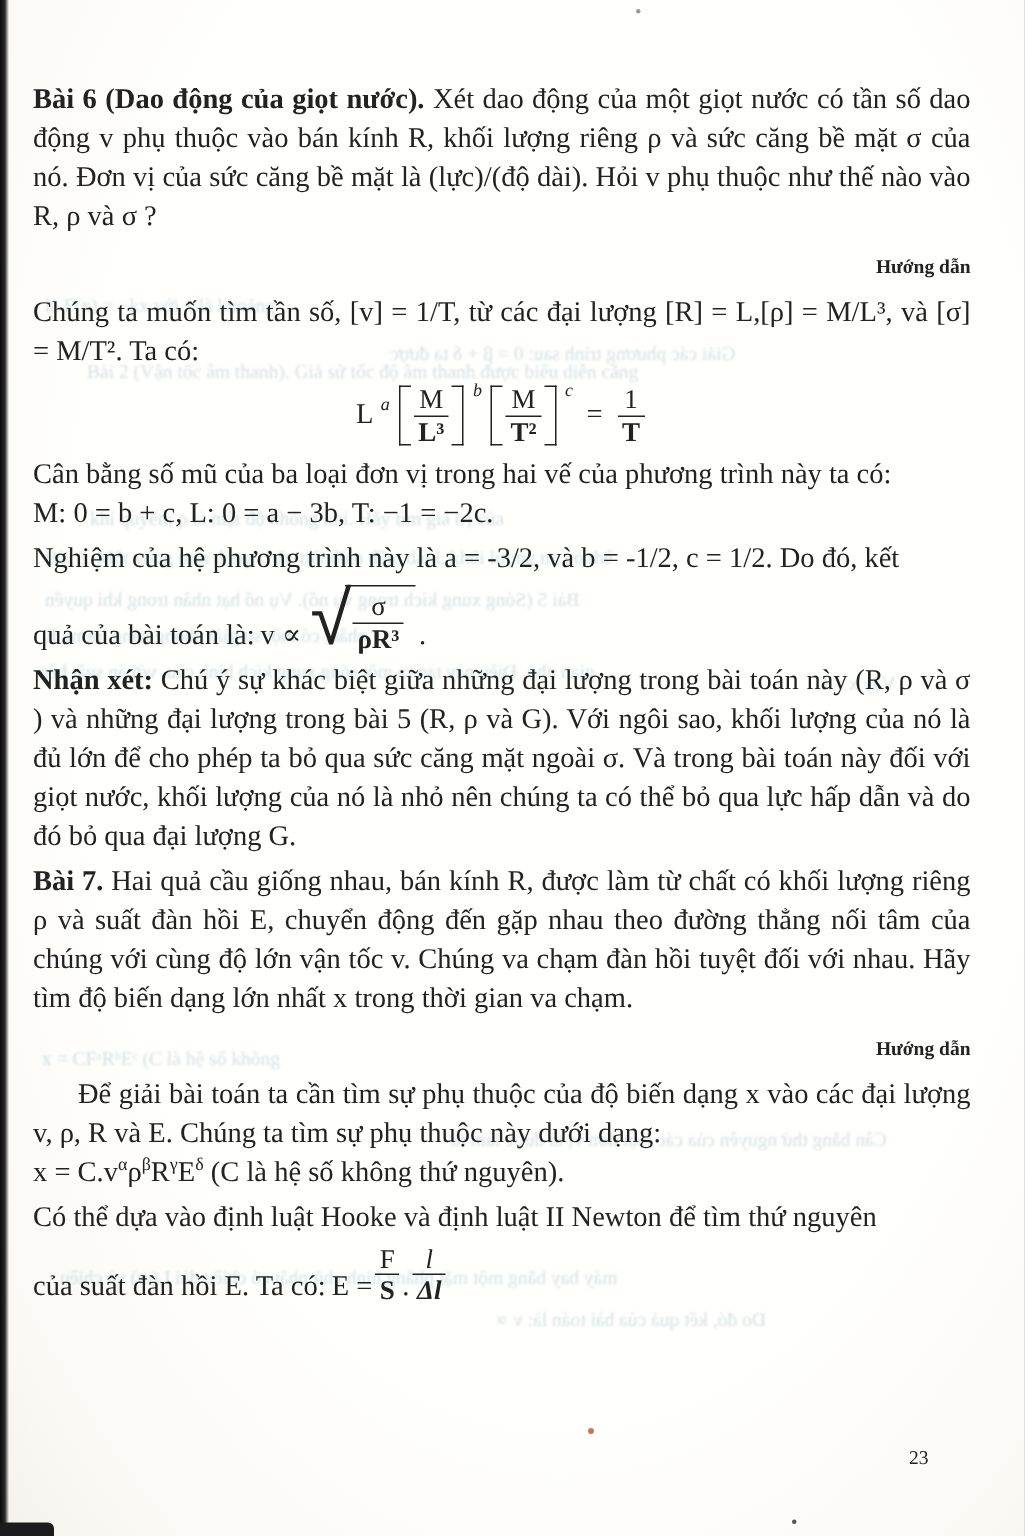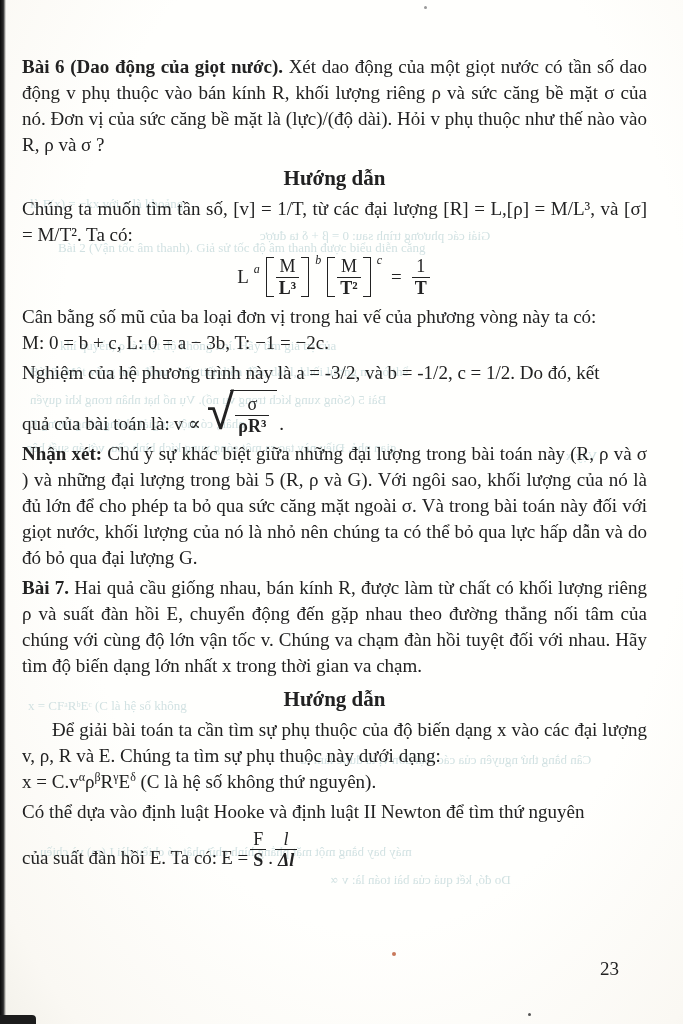--- a/index.html
+++ b/index.html
@@ -28,21 +28,21 @@
   .ghost{position:absolute;white-space:nowrap;color:#b9d2d4;font-size:13px;
     filter:blur(0.7px);opacity:0.65;}
   .ghost.mirror{transform:scaleX(-1);}
 
   
   .text-layer{position:relative;z-index:2;padding:50px 36px 0 22px;
     font-size:19px;line-height:26px;text-align:justify;}
   p{margin:0;}
   .para{margin-top:4px;}
   .bold{font-weight:bold;}
-  .guide-heading{text-align:center;font-weight:bold;font-size:21px;margin:7px 0 5px;}
+  .guide-heading{text-align:right;font-weight:bold;font-size:13px;margin:7px 0 5px;}
   .eq-center{text-align:left;margin:0 0;}
   .indent{text-indent:30px;}
 
   
   .frac{display:inline-flex;flex-direction:column;align-items:center;
     vertical-align:middle;line-height:1.15;font-size:18px;padding:0 2px;}
   .frac .den{border-top:1.6px solid #222;padding:0 3px;font-weight:bold;}
   .frac .num{padding:0 3px;}
 
   
@@ -58,21 +58,21 @@
   
   .sqrt{display:inline-flex;align-items:flex-start;vertical-align:middle;margin:0 2px 0 6px;}
   .sqrt .sign{font-size:50px;line-height:44px;font-weight:200;margin-right:-4px;
     font-family:"DejaVu Sans",sans-serif;color:#222;}
   .sqrt .body{border-top:1.8px solid #222;padding:3px 6px 0 3px;}
   .formula-row{display:flex;align-items:flex-end;margin-top:4px;text-align:left;}
   .formula-row .lead{margin-right:4px;}
 
   sup.greek{font-size:12px;vertical-align:super;line-height:0;}
 
-  .page-number{position:absolute;right:64px;bottom:44px;font-size:19px;z-index:2;}
+  .page-number{position:absolute;right:64px;bottom:44px;font-size:13px;z-index:2;}
   .it{font-style:italic;}
 </style>
 </head>
 <body>
 
 <div class="page">
 
   <div class="spine"></div>
   <div class="corner-mark"></div>
   <div class="speck s1"></div>
@@ -124,21 +124,21 @@
         <span class="brk r"></span>
       </span>
         <span class="exp">c</span>
       <span class="op">=</span>
       <span class="frac">
         <span class="num">1</span>
         <span class="den">T</span>
       </span>
     </div>
 
-    <p class="para">Cân bằng số mũ của ba loại đơn vị trong hai vế của phương vòng này ta có:</p>
+    <p class="para">Cân bằng số mũ của ba loại đơn vị trong hai vế của phương trình này ta có:</p>
 
     <p class="eq-center">M: 0 = b + c, L: 0 = a − 3b, T: −1 = −2c.</p>
 
     <p class="para">Nghiệm của hệ phương trình này là a = -3/2, và b = -1/2,  c = 1/2. Do đó, kết</p>
 
     <div class="formula-row">
       <span class="lead">quả của bài toán là:</span>
       <span>v ∝</span>
       <span class="sqrt">
         <span class="sign">√</span>

